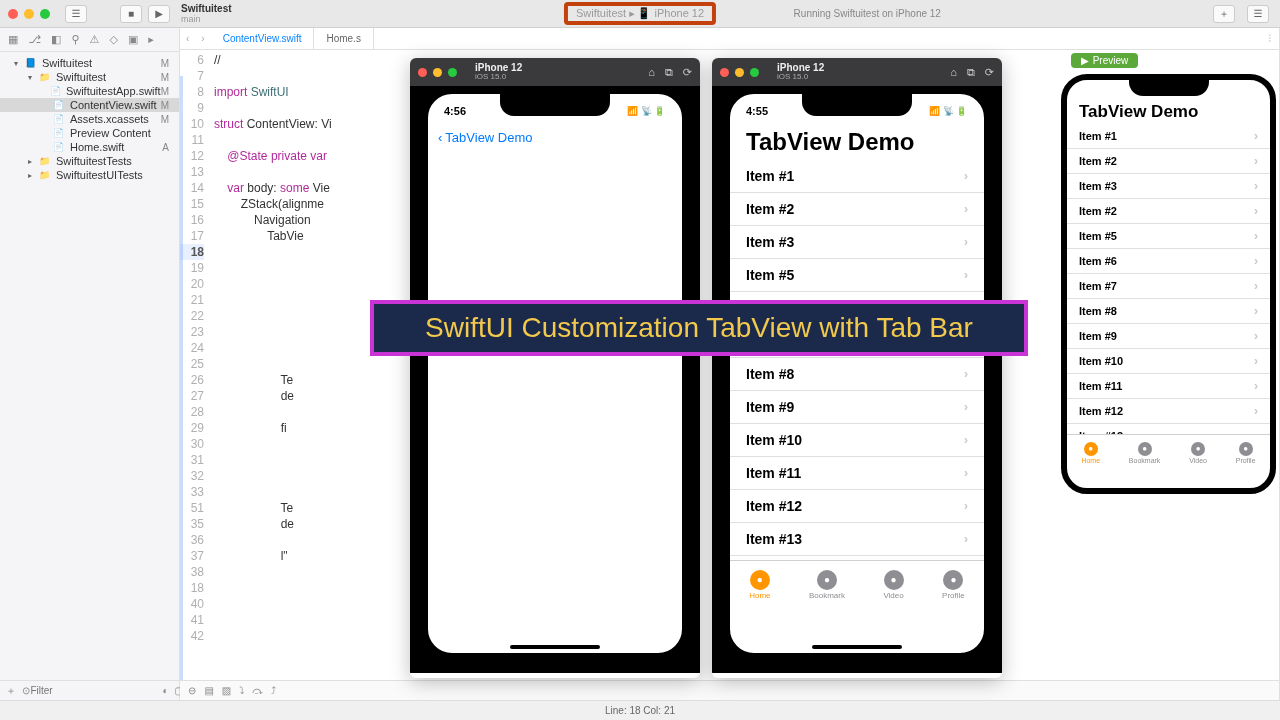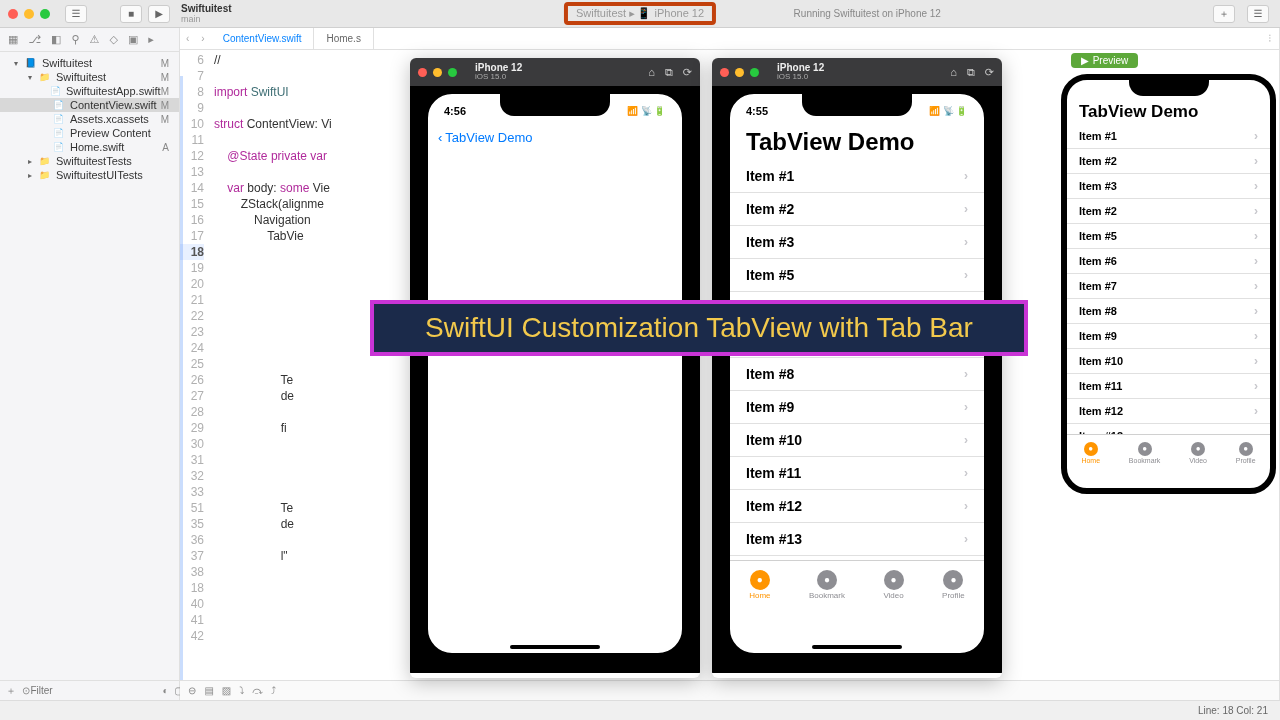--- a/index.html
+++ b/index.html
@@ -81,21 +81,21 @@
 .mini-phone .list .item { padding:5px 12px; font-size:11px;}
 .mini-phone .tabbar { height:34px; }
 .mini-phone .tabitem { font-size:7px; }
 .mini-phone .tabitem .ti { width:14px; height:14px; font-size:8px; }
 .preview-footer { position:absolute; bottom:0; right:0; width:215px; height:20px; border-top:1px solid #e0e0e0; font-size:9px; color:#888; display:flex; align-items:center; gap:6px; padding:0 6px; background:#fafafa;}
 
 
 .banner { position:absolute; top:300px; left:370px; width:658px; padding:8px 16px; background:#1b2a4a; border:4px solid #c934d6; color:#f2c94c; font-size:28px; text-align:center; font-weight:400; z-index:20;}
 
 
-.footer { position:absolute; bottom:0; left:0; right:0; height:20px; background:#f0f0f0; border-top:1px solid #ddd; display:flex; align-items:center; justify-content:flex-end; padding:0 12px; font-size:10px; color:#666;}
+.footer { position:absolute; bottom:0; left:0; right:0; height:20px; background:#f0f0f0; border-top:1px solid #ddd; display:flex; align-items:center; justify-content:center; padding:0 12px; font-size:10px; color:#666;}
 </style>
 </head>
 <body>
 
 <div class="toolbar">
   <div class="traffic">
       <span></span>
       <span></span>
       <span></span>
     </div>

